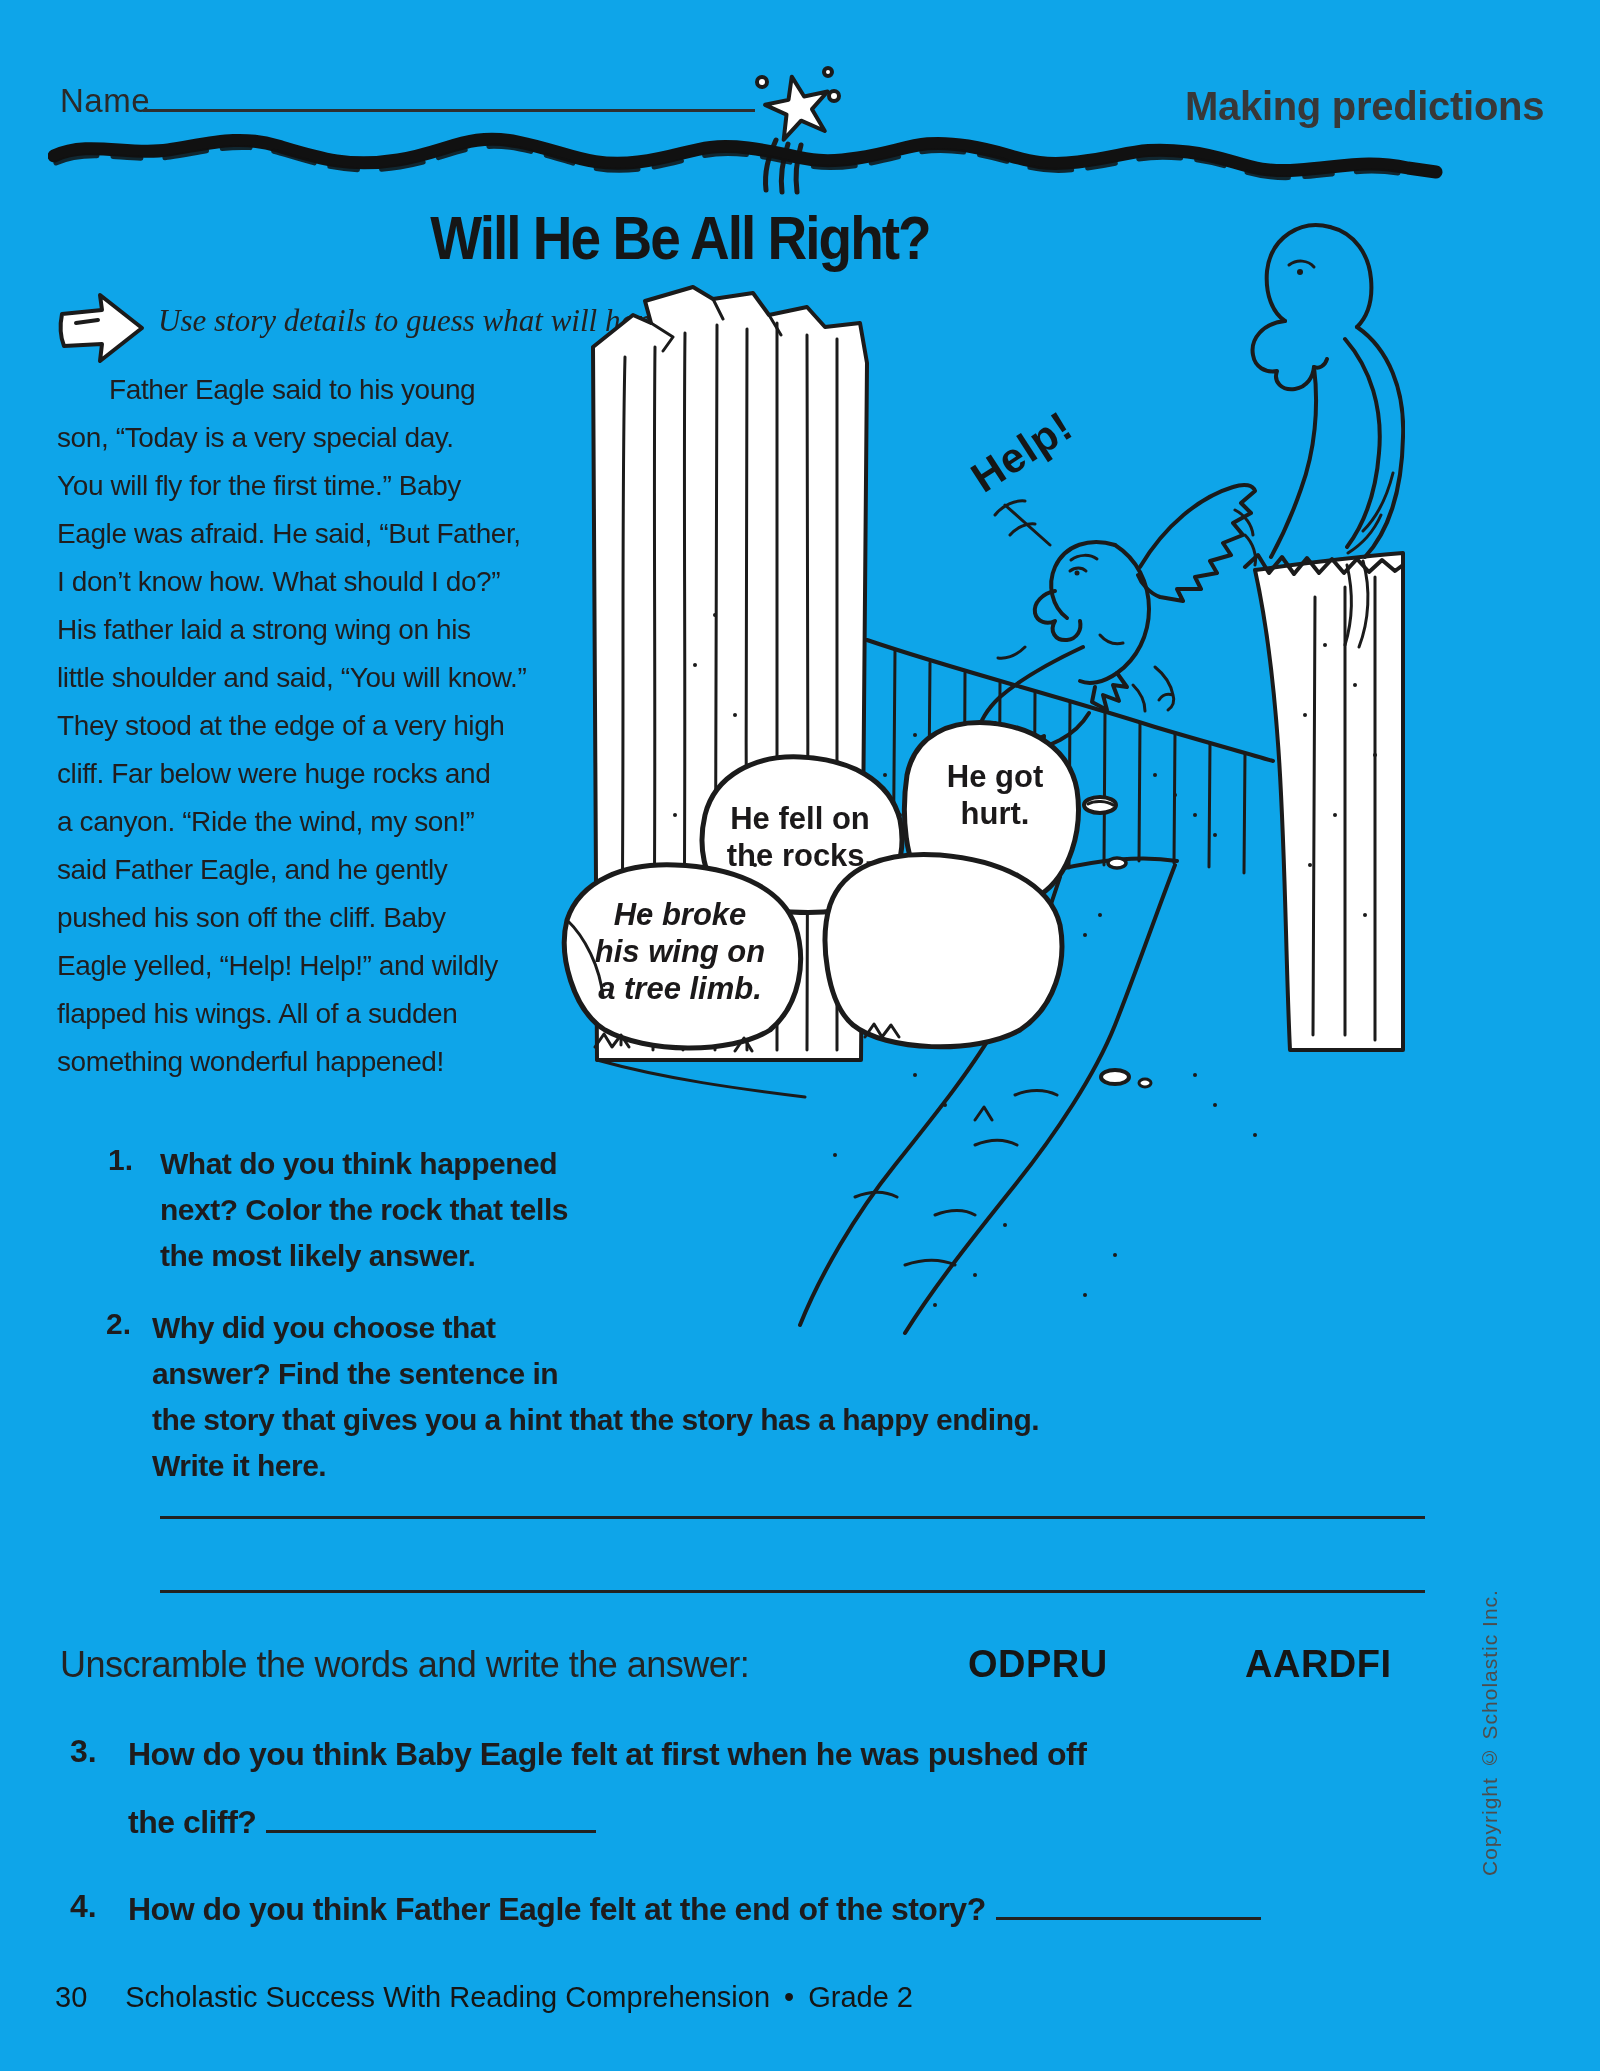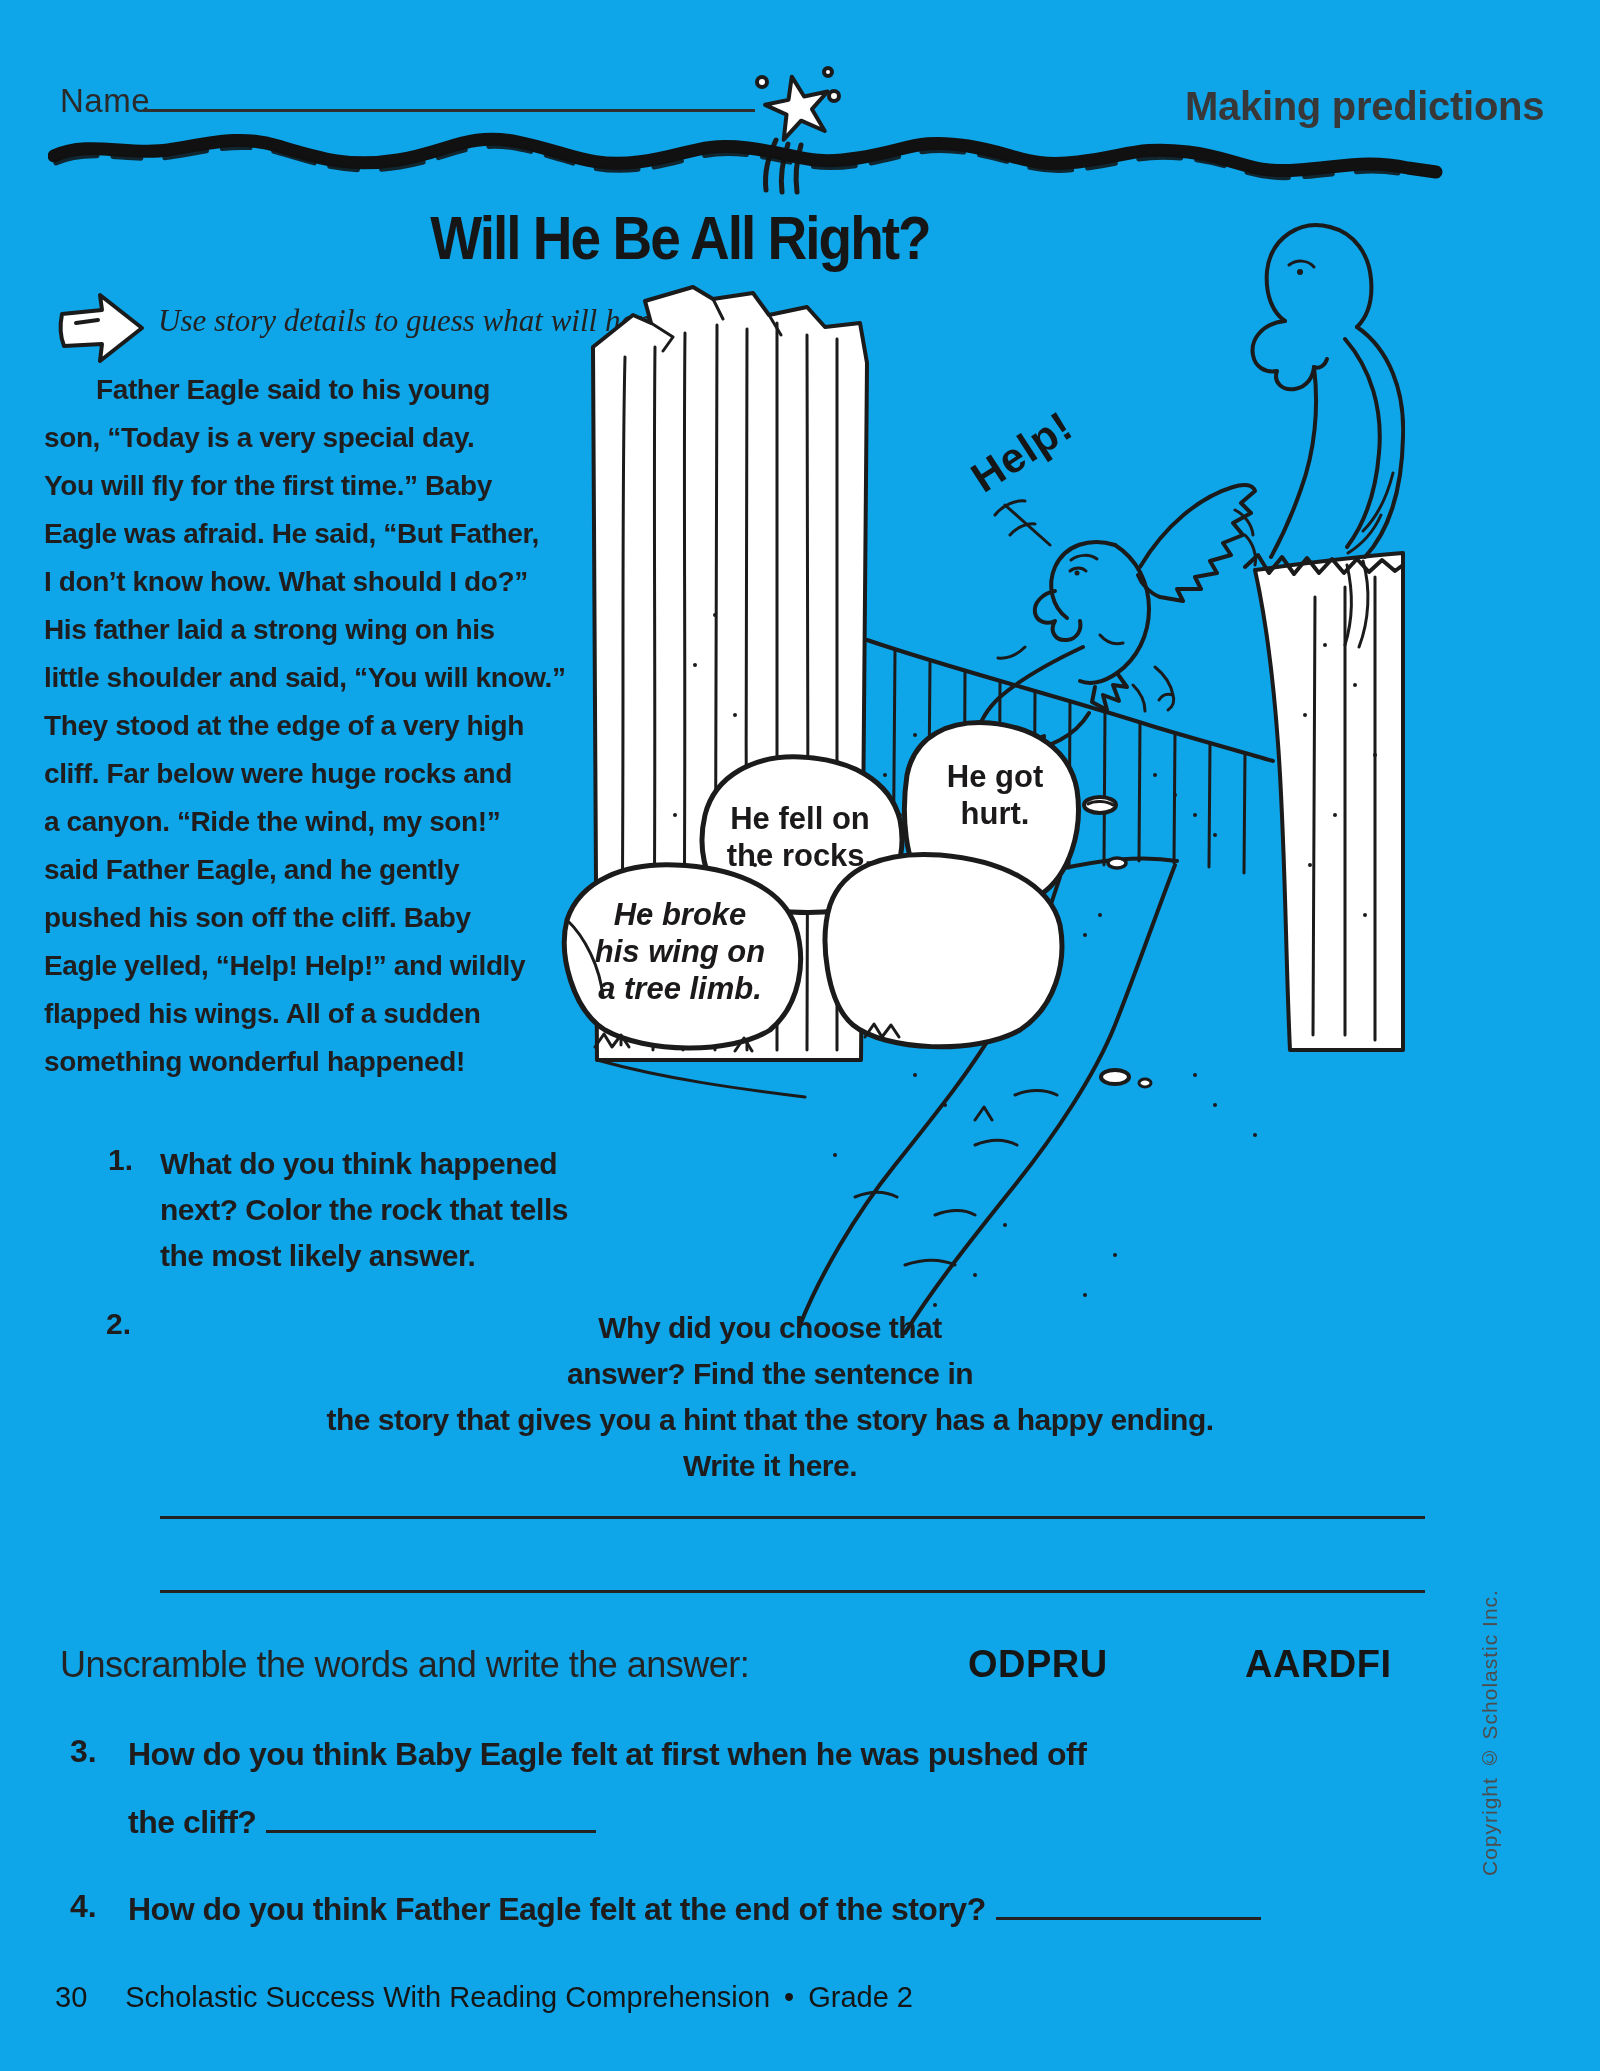--- a/index.html
+++ b/index.html
@@ -15,21 +15,21 @@
   .name-line{left:143px;top:83px;width:612px;height:26px;border-bottom:3px solid #2f2f2f;}
   .topic{left:1185px;top:84px;font-size:40px;font-weight:bold;color:#383838;letter-spacing:-.3px;}
 
   
   .title{left:285px;top:206px;width:790px;text-align:center;font-size:55px;font-weight:bold;
          letter-spacing:-2px;transform:scaleY(1.12);color:#161616;}
   .subtitle{left:158px;top:303px;font-family:"Liberation Serif",serif;font-style:italic;
             font-size:31px;color:#222;}
 
   
-  .story{left:44px;top:366px;width:575px;font-size:28px;font-weight:bold;line-height:48px;
+  .story{left:57px;top:366px;width:575px;font-size:28px;font-weight:normal;line-height:48px;
          letter-spacing:-.4px;text-indent:52px;color:#201d1e;}
 
   
   .q-num{font-size:30px;font-weight:bold;}
   .q-text{font-size:30px;font-weight:bold;line-height:46px;letter-spacing:-.5px;}
   .blank{display:inline-block;border-bottom:3px solid #222;height:30px;vertical-align:baseline;margin-left:10px;}
 
   .write-line{height:4px;border-bottom:3px solid #222;}
 
   .unscramble-prompt{left:60px;top:1644px;font-size:36px;font-weight:400;color:#242424;letter-spacing:-.5px;}
@@ -236,21 +236,21 @@
   <div class="abs rock-label pre" style="left:560px;top:896px;width:240px;font-style:italic;">He broke
 his wing on
 a tree limb.</div>
 
   <div class="abs q-num" style="left:108px;top:1143px;">1.</div>
   <div class="abs q-text pre" style="left:160px;top:1141px;width:500px;">What do you think happened
 next? Color the rock that tells
 the most likely answer.</div>
 
   <div class="abs q-num" style="left:106px;top:1307px;">2.</div>
-  <div class="abs q-text pre" style="left:160px;top:1305px;width:1220px;text-align:center;">Why did you choose that
+  <div class="abs q-text pre" style="left:152px;top:1305px;width:1220px;">Why did you choose that
 answer? Find the sentence in
 the story that gives you a hint that the story has a happy ending.
 Write it here.</div>
 
   <div class="abs write-line" style="left:160px;top:1512px;width:1265px;"></div>
   <div class="abs write-line" style="left:160px;top:1586px;width:1265px;"></div>
 
   <div class="abs unscramble-prompt">Unscramble the words and write the answer:</div>
   <div class="abs word" style="left:968px;top:1643px;">ODPRU</div>
   <div class="abs word" style="left:1245px;top:1643px;">AARDFI</div>

